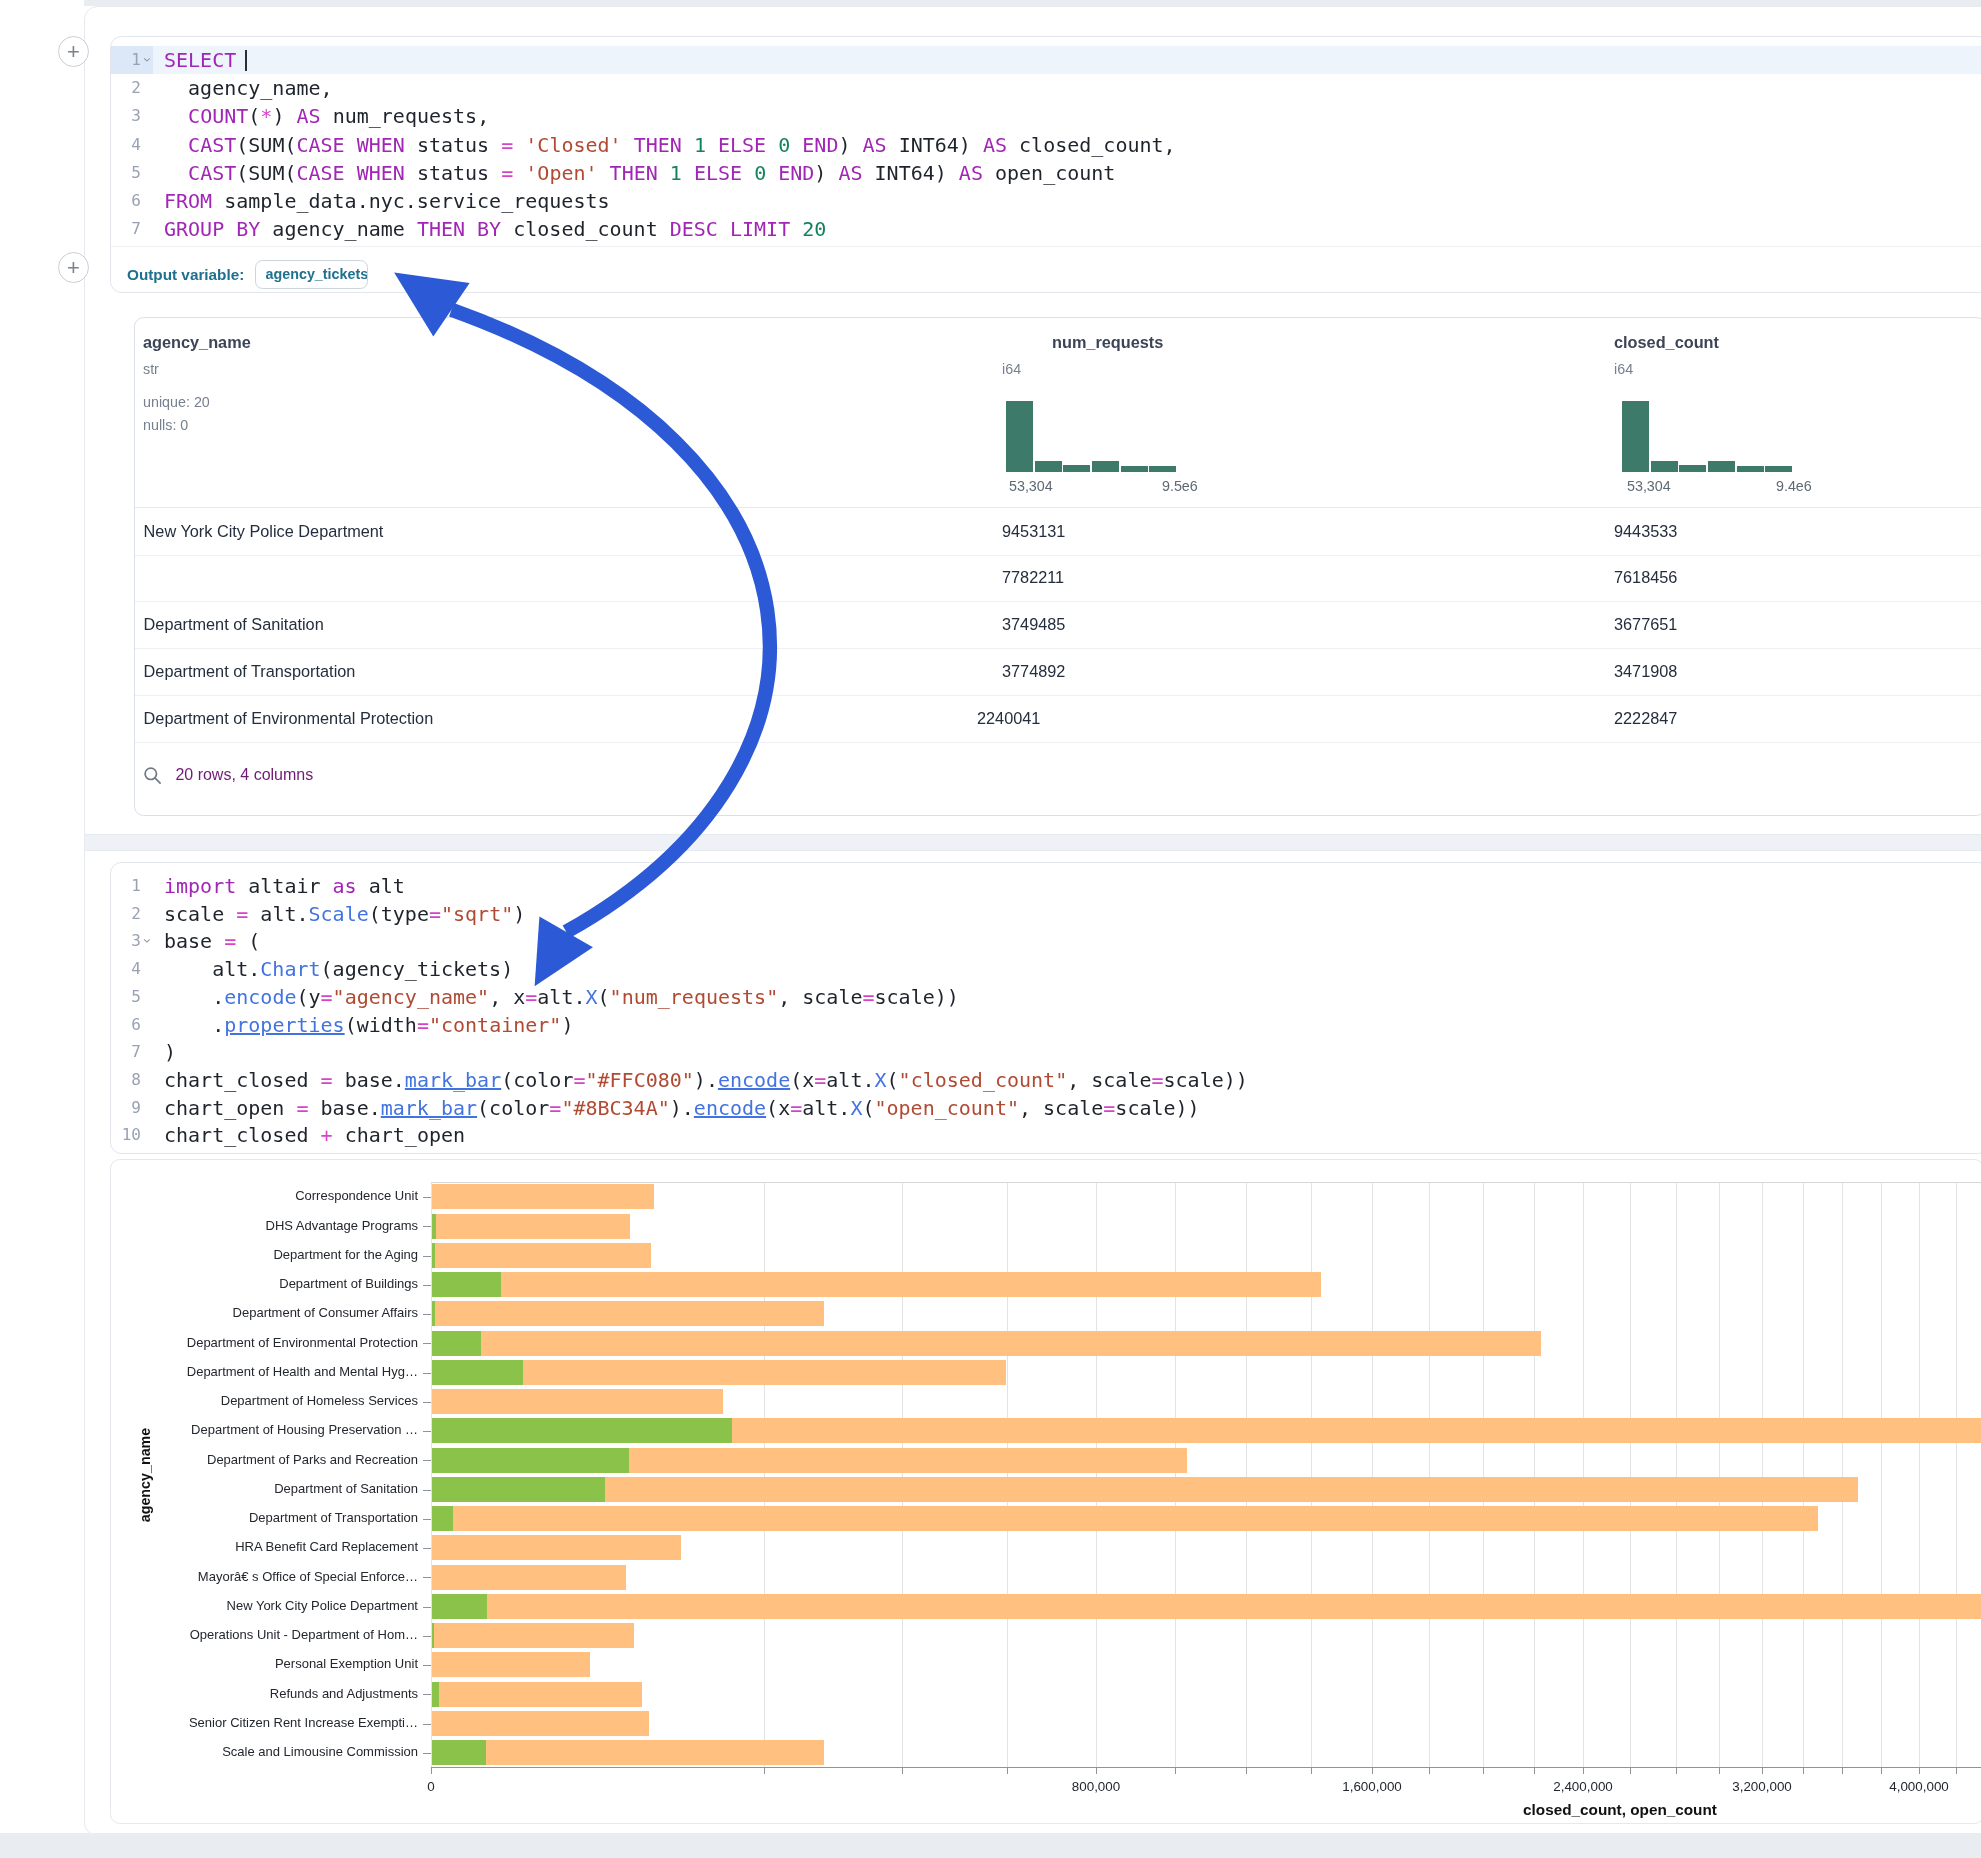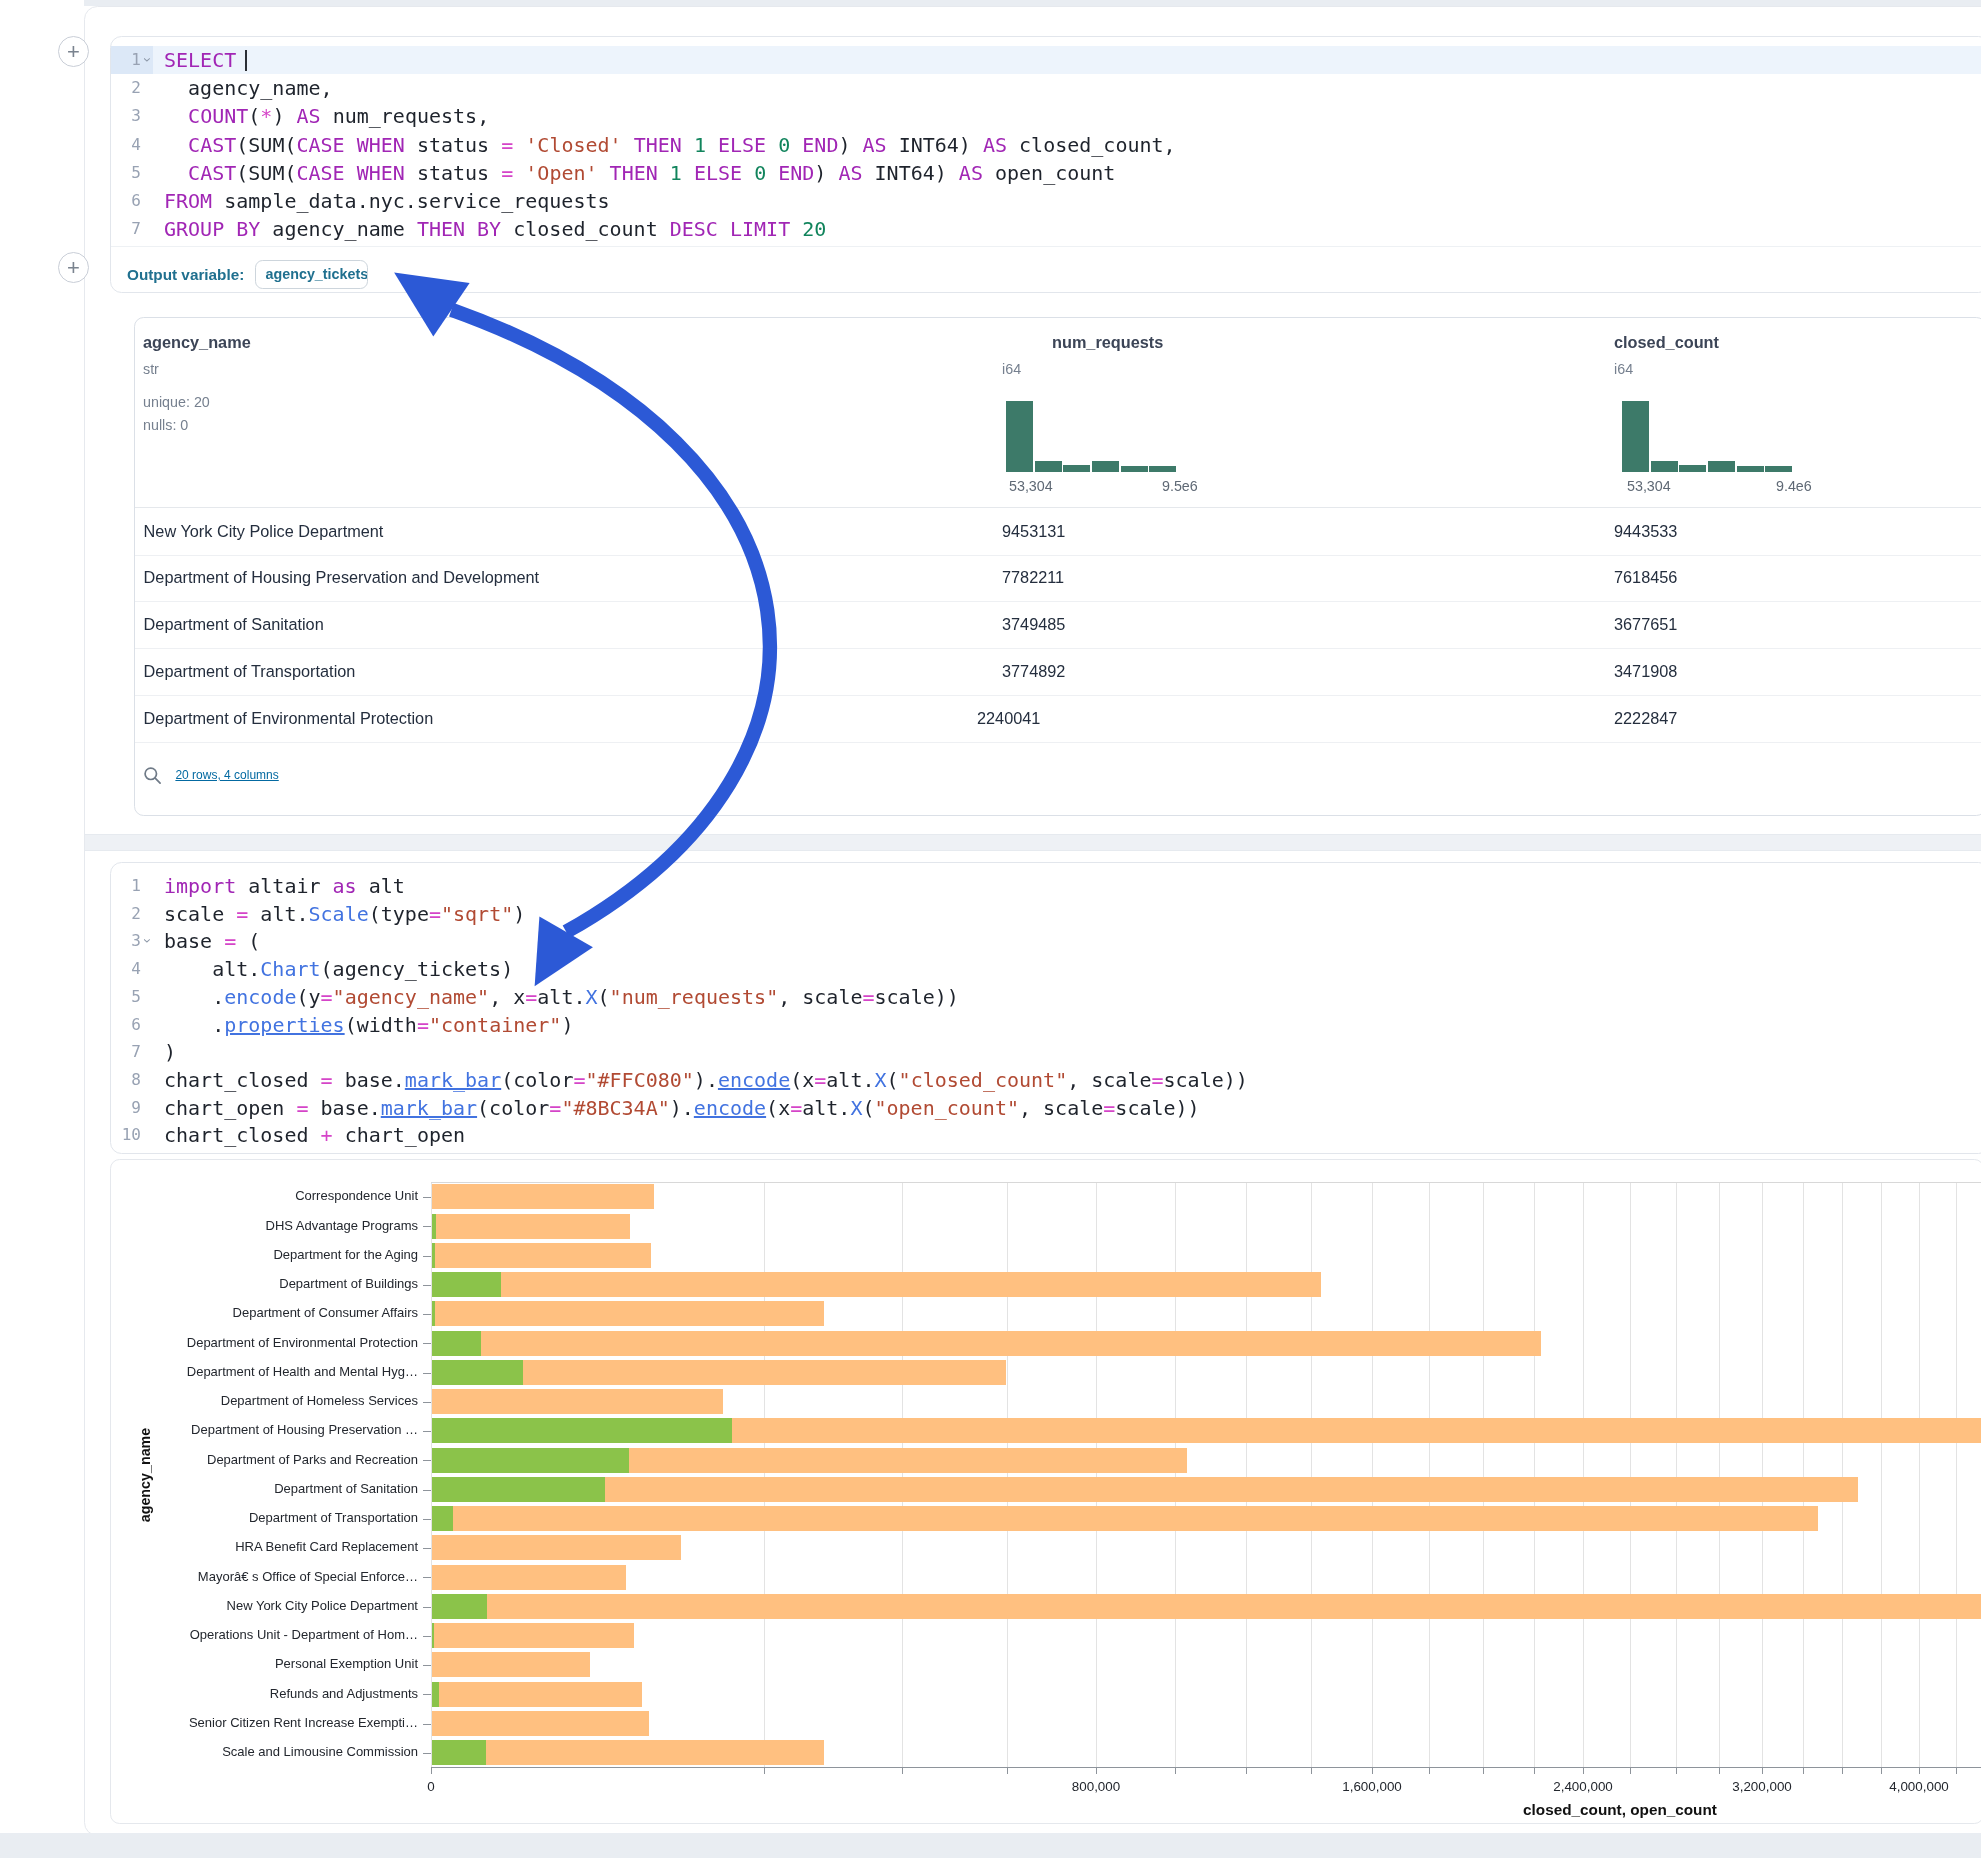--- a/index.html
+++ b/index.html
@@ -39,21 +39,21 @@
   .col-name{position:absolute;top:333px;font-size:16.3px;font-weight:bold;color:#3C4557;}
   .col-type{position:absolute;top:361px;font-size:14.3px;color:#76808f;}
   .col-stat{position:absolute;font-size:14.3px;color:#76808f;}
   .hist{position:absolute;top:401px;width:172px;height:71px;}
   .hist-bar{position:absolute;bottom:0;background:#3D7A69;}
   .hist-lab{position:absolute;top:478px;font-size:14.3px;color:#5f6975;}
   #header-sep{left:135px;top:507px;width:1847px;height:1px;background:#e5e8ec;}
   .trow{position:absolute;left:135px;width:1847px;height:47px;border-bottom:1px solid #eef0f3;}
   .tcell{position:absolute;top:0;height:47px;line-height:47px;font-size:16.3px;color:#242e3e;white-space:nowrap;}
   #table-footer{left:143px;top:758px;height:34px;display:flex;align-items:center;gap:13.4px;}
-  #footer-text{font-size:12px;color:#0369a1;text-decoration:underline;}
+  #footer-text{font-size:16px;color:#701a75;}
   
   #section-divider{left:85px;top:834px;width:1910px;height:15.3px;background:#eef1f5;border-top:1px solid #e6eaef;border-bottom:1px solid #e6eaef;}
   
   #chart-card{left:110px;top:1159px;width:1872px;height:663px;border:1px solid #e5e8ed;border-radius:9.6px;background:#fff;}
   .grid-v{position:absolute;top:1182px;width:1px;height:585px;background:#e3e3e3;}
   #plot-top{left:431px;top:1182px;width:1550px;height:1px;background:#d8d8d8;}
   #axis-x{left:431px;top:1767px;width:1550px;height:1.4px;background:#8e949b;}
   .bar{position:absolute;height:25.4px;}
   .ytick{position:absolute;width:7.6px;height:1.4px;background:#8e949b;left:423px;}
   .ylab{position:absolute;width:296px;text-align:right;font-size:13px;color:#23272e;left:122px;}
@@ -131,21 +131,20 @@
 <div class="hist-lab" style="left:1776px;">9.4e6</div>
 
 <div id="header-sep" class="abs"></div>
 <div id="table-rows">
     <div class="trow abs" style="top: 508px;">
       <div class="tcell" style="left: 8.6px;">New York City Police Department</div>
       <div class="tcell" style="left: 867px;">9453131</div>
       <div class="tcell" style="left: 1479px;">9443533</div>
     </div>
     <div class="trow abs" style="top: 554px;">
-      <div class="tcell" style="left: 8.6px;">Department of Housing Preservation and Development</div>
       <div class="tcell" style="left: 867px;">7782211</div>
       <div class="tcell" style="left: 1479px;">7618456</div>
     </div>
     <div class="trow abs" style="top: 601px;">
       <div class="tcell" style="left: 8.6px;">Department of Sanitation</div>
       <div class="tcell" style="left: 867px;">3749485</div>
       <div class="tcell" style="left: 1479px;">3677651</div>
     </div>
     <div class="trow abs" style="top: 648px;">
       <div class="tcell" style="left: 8.6px;">Department of Transportation</div>

